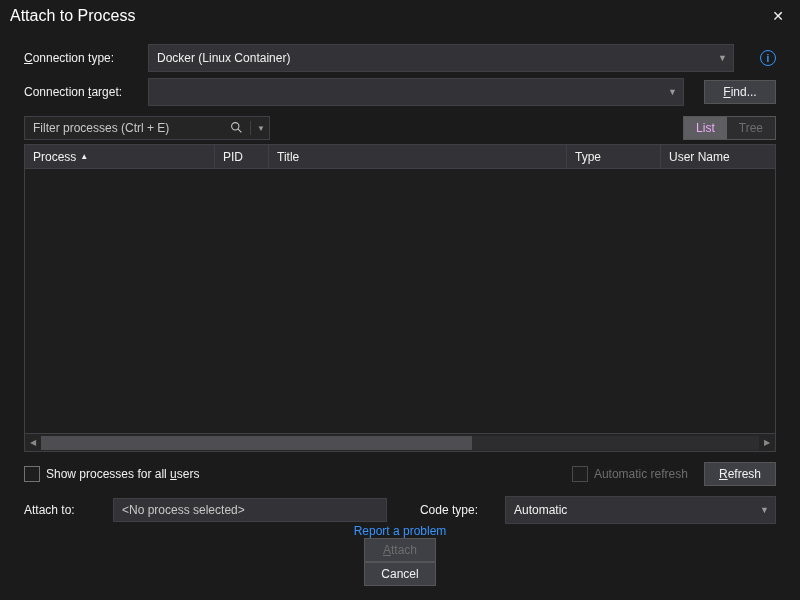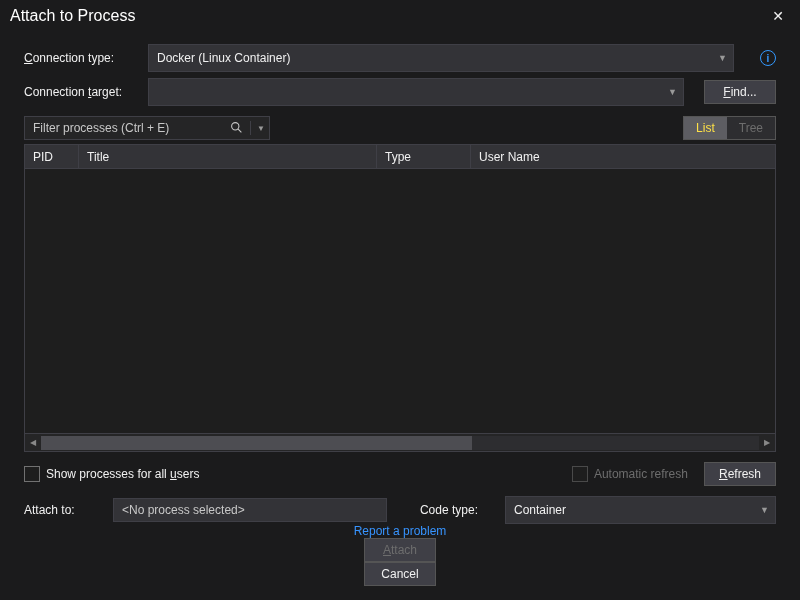--- a/index.html
+++ b/index.html
@@ -15,21 +15,21 @@
   .dropdown .chev { position: absolute; right: 6px; top: 50%; transform: translateY(-50%); font-size: 9px; color: #999; }
   .info-icon { width: 16px; height: 16px; border: 1.5px solid #3399ff; border-radius: 50%; display: flex; align-items: center; justify-content: center; font-size: 10px; color: #3399ff; font-weight: bold; margin-left: 6px; }
   .btn { height: 24px; min-width: 64px; padding: 0 14px; background: #3f3f46; border: 1px solid #555; color: #f1f1f1; display: inline-flex; align-items: center; justify-content: center; cursor: default; }
   .btn.disabled { color: #6d6d6d; }
   .filter-row { display: flex; align-items: center; margin: 10px 0 4px 0; }
   .filter-input-wrap { position: relative; width: 246px; height: 24px; background: #252526; border: 1px solid #3f3f46; display: flex; align-items: center; padding: 0 48px 0 8px; color: #c8c8c8; }
   .filter-input-wrap .mag { position: absolute; right: 26px; top: 4px; font-size: 12px; color: #c8c8c8; }
   .filter-input-wrap .splitchev { position: absolute; right: 4px; top: 4px; font-size: 8px; color: #999; border-left: 1px solid #3f3f46; padding-left: 6px; height: 14px; display: flex; align-items: center; }
   .view-toggle { margin-left: auto; display: flex; border: 1px solid #555; height: 24px; }
   .view-toggle .seg { padding: 0 12px; display: flex; align-items: center; }
-  .view-toggle .seg.active { background: #5d5d62; color: #fde047; }
+  .view-toggle .seg.active { background: #5d5d62; color: #f0abfc; }
   .view-toggle .seg.inactive { background: #2d2d30; color: #6d6d6d; }
   .grid { border: 1px solid #3f3f46; height: 308px; background: #252526; display: flex; flex-direction: column; }
   .grid-header { display: flex; height: 24px; background: #333337; border-bottom: 1px solid #3f3f46; }
   .gh { border-right: 1px solid #3f3f46; display: flex; align-items: center; padding: 0 8px; color: #f1f1f1; }
   .gh.process { width: 190px; }
   .gh.pid { width: 54px; }
   .gh.title { width: 298px; }
   .gh.type { width: 94px; }
   .gh.user { flex: 1; border-right: none; }
   .sort-arrow { font-size: 8px; margin-left: 4px; }
@@ -87,20 +87,24 @@
       <span class="splitchev">▼</span>
     </div>
     <div class="view-toggle">
       <div class="seg active">List</div>
       <div class="seg inactive">Tree</div>
     </div>
   </div>
 
   <div class="grid">
     <div class="grid-header">
+      <div class="gh process">
+        <span>Process</span>
+          <span class="sort-arrow">▲</span>
+      </div>
       <div class="gh pid">PID</div>
       <div class="gh title">Title</div>
       <div class="gh type">Type</div>
       <div class="gh user">User Name</div>
     </div>
     <div class="grid-body"></div>
     <div class="hscroll">
       <div class="arrow">◀</div>
       <div class="track">
         <div class="thumb"></div>
@@ -122,21 +126,21 @@
     <div class="btn"><span class="u">R</span>efresh</div>
   </div>
 
   <div class="row" style="margin-top:10px; gap:27px;">
     <div style="width:62px;">Attach to:</div>
     <div class="textbox" style="width:274px;">
       <span>&lt;No process selected&gt;</span>
     </div>
     <div style="width:64px; text-align:right;">Code type:</div>
     <div class="dropdown">
-      <span>Container</span>
+      <span>Automatic</span>
       <span class="chev">▼</span>
     </div>
   </div>
 
 </div>
 
 <div class="bottom-bar">
   <span class="link">Report a problem</span>
   <div class="spacer"></div>
   <div class="btn disabled" style="min-width:72px;"><span class="u">A</span>ttach</div>

